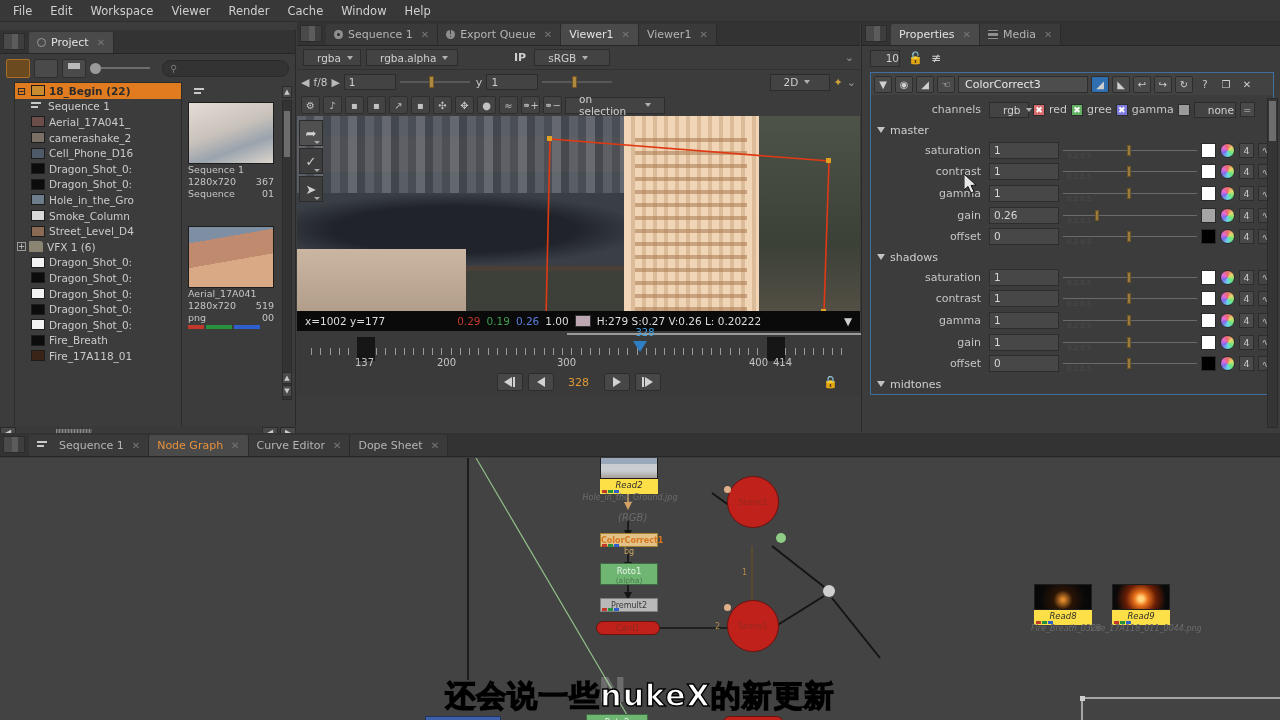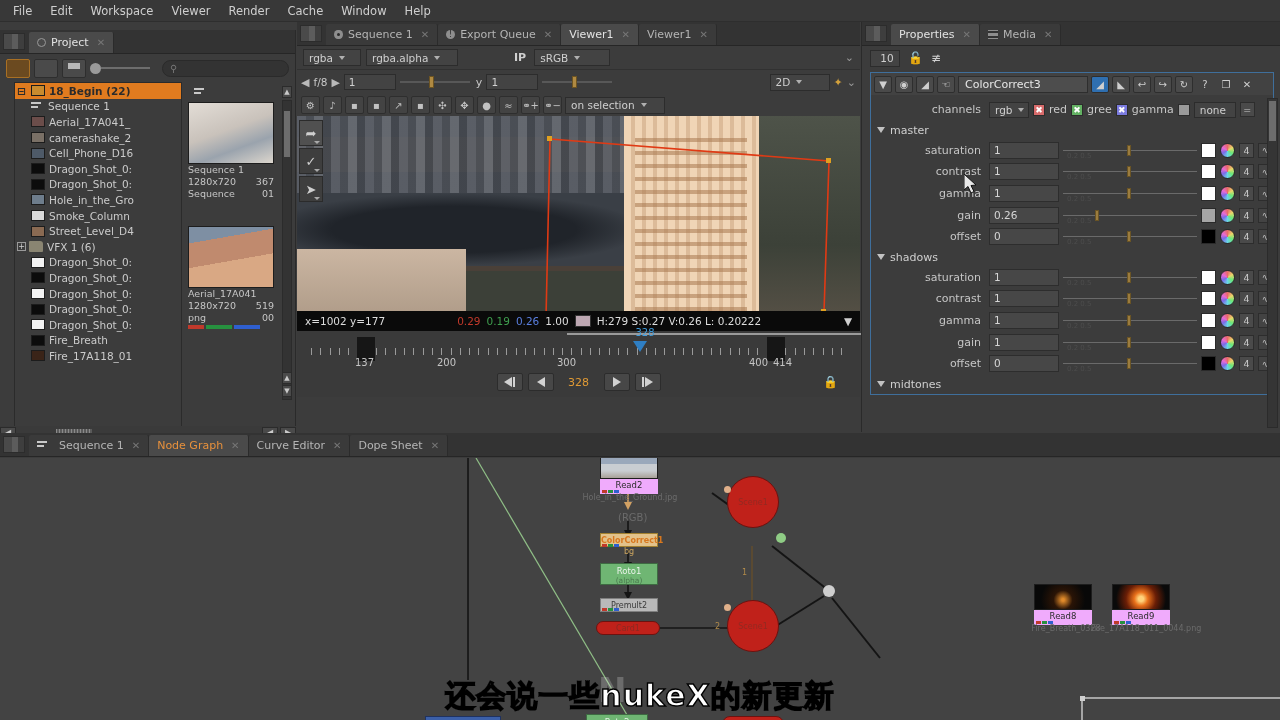--- a/index.html
+++ b/index.html
@@ -82,21 +82,21 @@
   .hscroll { position:absolute; left:0; bottom:0; height:14px; width:296px; background:#3a3a3a;
      display:flex; align-items:center; justify-content:space-between; }
   .hsb { width:16px;height:12px;background:#4a4a4a;border:1px solid #2b2b2b;color:#ccc;
      font-size:8px;text-align:center;line-height:10px;}
 
   
   .viewer { position:absolute; left:297px; top:22px; width:563px; height:410px; background:#3c3c3c;}
   .vrow { height:24px; display:flex; align-items:center; gap:5px; padding:0 6px; background:#3c3c3c;
      border-bottom:1px solid #313131;}
   .vsel { height:17px; background:#434343; border:1px solid #2c2c2c; display:flex;align-items:center;
-     padding:0 5px; color:#cfcfcf; font-size:10.5px; gap:6px;}
+     padding:0 13px; color:#cfcfcf; font-size:10.5px; gap:6px;}
   .caret { width:0;height:0;border-left:3.5px solid transparent;border-right:3.5px solid transparent;
      border-top:4px solid #b0b0b0;}
   .ipbtn { font-weight:bold; color:#cfcfcf; font-size:11px; padding:0 3px;margin-left:48px;}
   .vrow2 { height:24px; display:flex; align-items:center; gap:4px; padding:0 4px; background:#3c3c3c;}
   .numf { width:52px;height:16px;background:#434343;border:1px solid #2c2c2c;color:#d0d0d0;
      font-size:10.5px;padding:0 4px;line-height:15px;}
   .minislider{width:70px;height:14px;position:relative;}
   .minislider .tk{position:absolute;top:6px;left:0;width:100%;height:2px;background:#585858;}
   .minislider .hd{position:absolute;top:1px;left:42%;width:5px;height:12px;background:#b08a42;border:1px solid #6d5422;}
   .vrow3 { height:22px; display:flex; align-items:center; gap:3px; padding:0 4px; background:#3c3c3c;}
@@ -132,21 +132,21 @@
   .tri-l{width:0;height:0;border-top:5px solid transparent;border-bottom:5px solid transparent;border-right:8px solid #d2d2d2;}
   .bar-s{width:2px;height:10px;background:#d2d2d2;}
   .fnum { color:#e09a34; font-size:11px; width:40px; text-align:center;}
   .lock { position:absolute; right:22px; color:#cfcfcf; font-size:12px;}
 
   
   .props { position:absolute; left:861px; top:22px; width:419px; height:410px; background:#3c3c3c;
      border-left:1px solid #2a2a2a;}
   .prop-tool { height:24px; display:flex; align-items:center; gap:8px; padding:0 8px;}
   .pnum { width:30px;height:17px;background:#434343;border:1px solid #2c2c2c;color:#d0d0d0;
-     font-size:10.5px;text-align:center;padding-left:4px;line-height:15px;}
+     font-size:10.5px;text-align:right;padding-left:4px;line-height:15px;}
   .node-panel { margin:2px 6px 0 8px; border:1px solid #3f6f9c; background:#3c3c3c;}
   .np-head { height:22px; display:flex; align-items:center; gap:3px; padding:0 3px; background:#424242;}
   .np-btn { width:18px;height:17px;background:#4a4a4a;border:1px solid #2e2e2e;border-radius:2px;
      display:flex;align-items:center;justify-content:center;color:#cfcfcf;font-size:10px;}
   .np-btn.blue { background:#2f6fb0;}
   .np-name { flex:1; height:17px; background:#4d4d4d; border:1px solid #2e2e2e; color:#e6e6e6;
      font-size:11px; line-height:15px; padding-left:6px; max-width:130px;}
   .np-tabs { height:20px; display:flex; align-items:stretch; background:#3c3c3c; padding-left:4px;}
   .np-tab { padding:0 10px; font-size:10.5px; color:#bfbfbf; display:flex;align-items:center;
      background:#3a3a3a; border-right:1px solid #2d2d2d;}
@@ -180,21 +180,21 @@
   
   .bottom { position:absolute; left:0; top:433px; width:1280px; height:287px; background:#3c3c3c;}
   .ng-canvas { position:absolute; left:0; top:25px; width:1280px; height:262px; background:#434343;
      overflow:hidden;}
   .node { position:absolute; font-size:8.5px; color:#e0e0e0; text-align:center;}
   .node .nbody { border:1px solid rgba(0,0,0,.5); position:relative;}
   .node .chanbar { position:absolute; left:2px; bottom:1px; display:flex; gap:1px;}
   .node .chanbar i { width:5px;height:3px;display:block;}
   .nread { width:58px; }
   .nread .nimg { width:58px; height:26px; border:1px solid #1d1d1d; }
-  .nread .ncap { background:#f0abfc; color:#2b2b2b; font-size:8.5px; padding:1px 0 4px; position:relative;}
+  .nread .ncap { background:#fde047; color:#2b2b2b; font-size:8.5px; padding:1px 0 4px; position:relative;font-style:italic;}
   .dot { position:absolute; width:7px;height:7px;border-radius:50%;}
   .sub { position:absolute; left:0; width:1280px; text-align:center; color:#fff; font-size:30px;
      font-weight:bold; letter-spacing:1px; -webkit-text-stroke:1.4px #000;
      font-family:"DejaVu Sans","Liberation Sans",sans-serif;}
   .wm { position:absolute; color:rgba(255,255,255,.22); font-size:34px; font-weight:bold;}
 </style>
 </head>
 <body>
 
 <div class="app">

